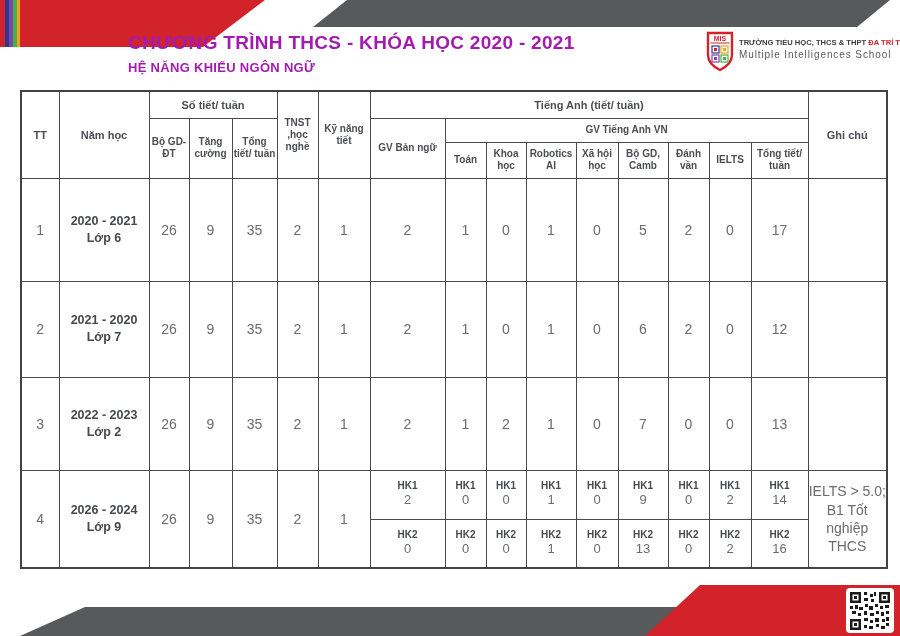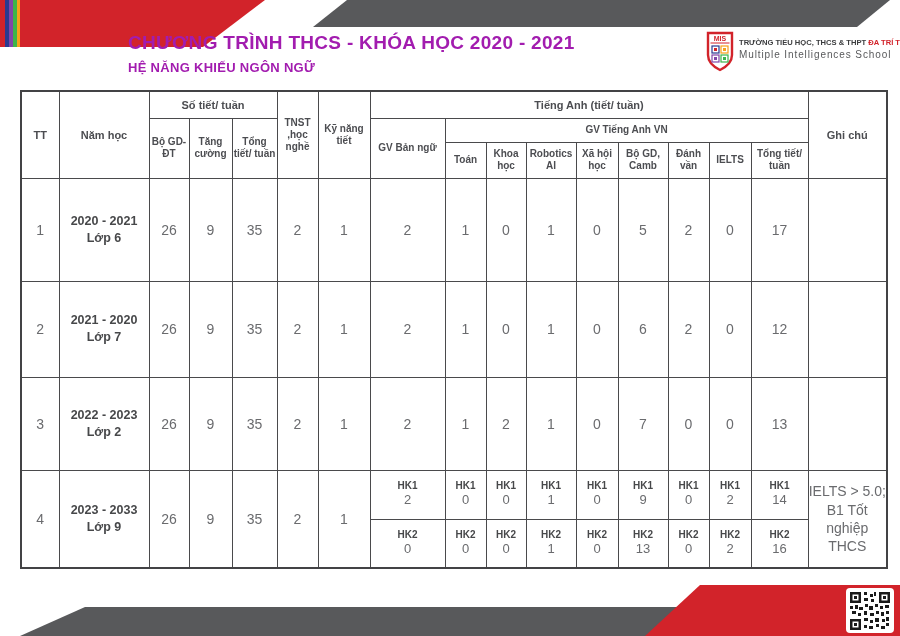--- a/index.html
+++ b/index.html
@@ -228,21 +228,21 @@
       <td class="num">7</td>
       <td class="num">0</td>
       <td class="num">0</td>
       <td class="num">13</td>
       <td class="note-cell"></td>
     </tr>
 
     <tr class="r4a">
       <td rowspan="2" class="num">4</td>
       <td rowspan="2" class="year-cell">
-        <div>2023 - 2033</div>
+        <div>2026 - 2024</div>
         <div>Lớp 9</div>
       </td>
       <td rowspan="2" class="num">26</td>
       <td rowspan="2" class="num">9</td>
       <td rowspan="2" class="num">35</td>
       <td rowspan="2" class="num">2</td>
       <td rowspan="2" class="num">1</td>
       <td>
         <div class="hk-label">HK1</div>
         <div class="hk-val">2</div>

